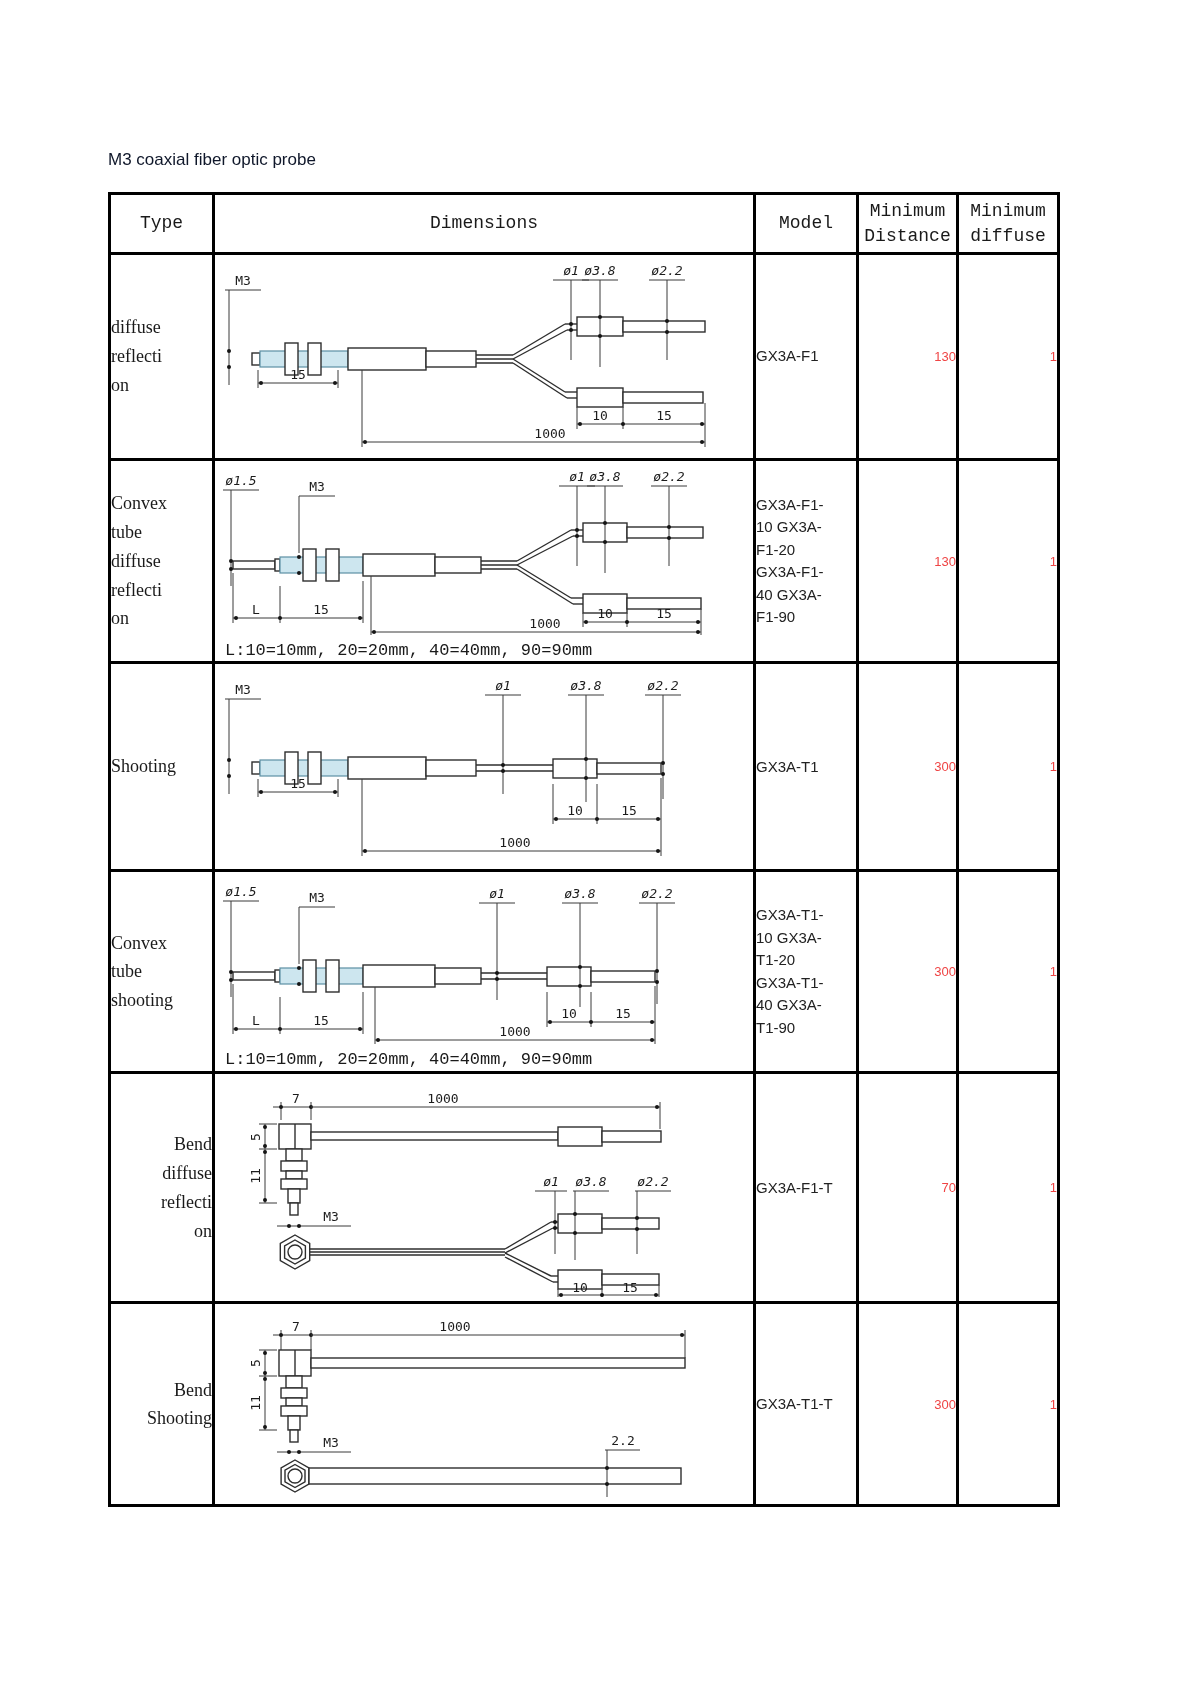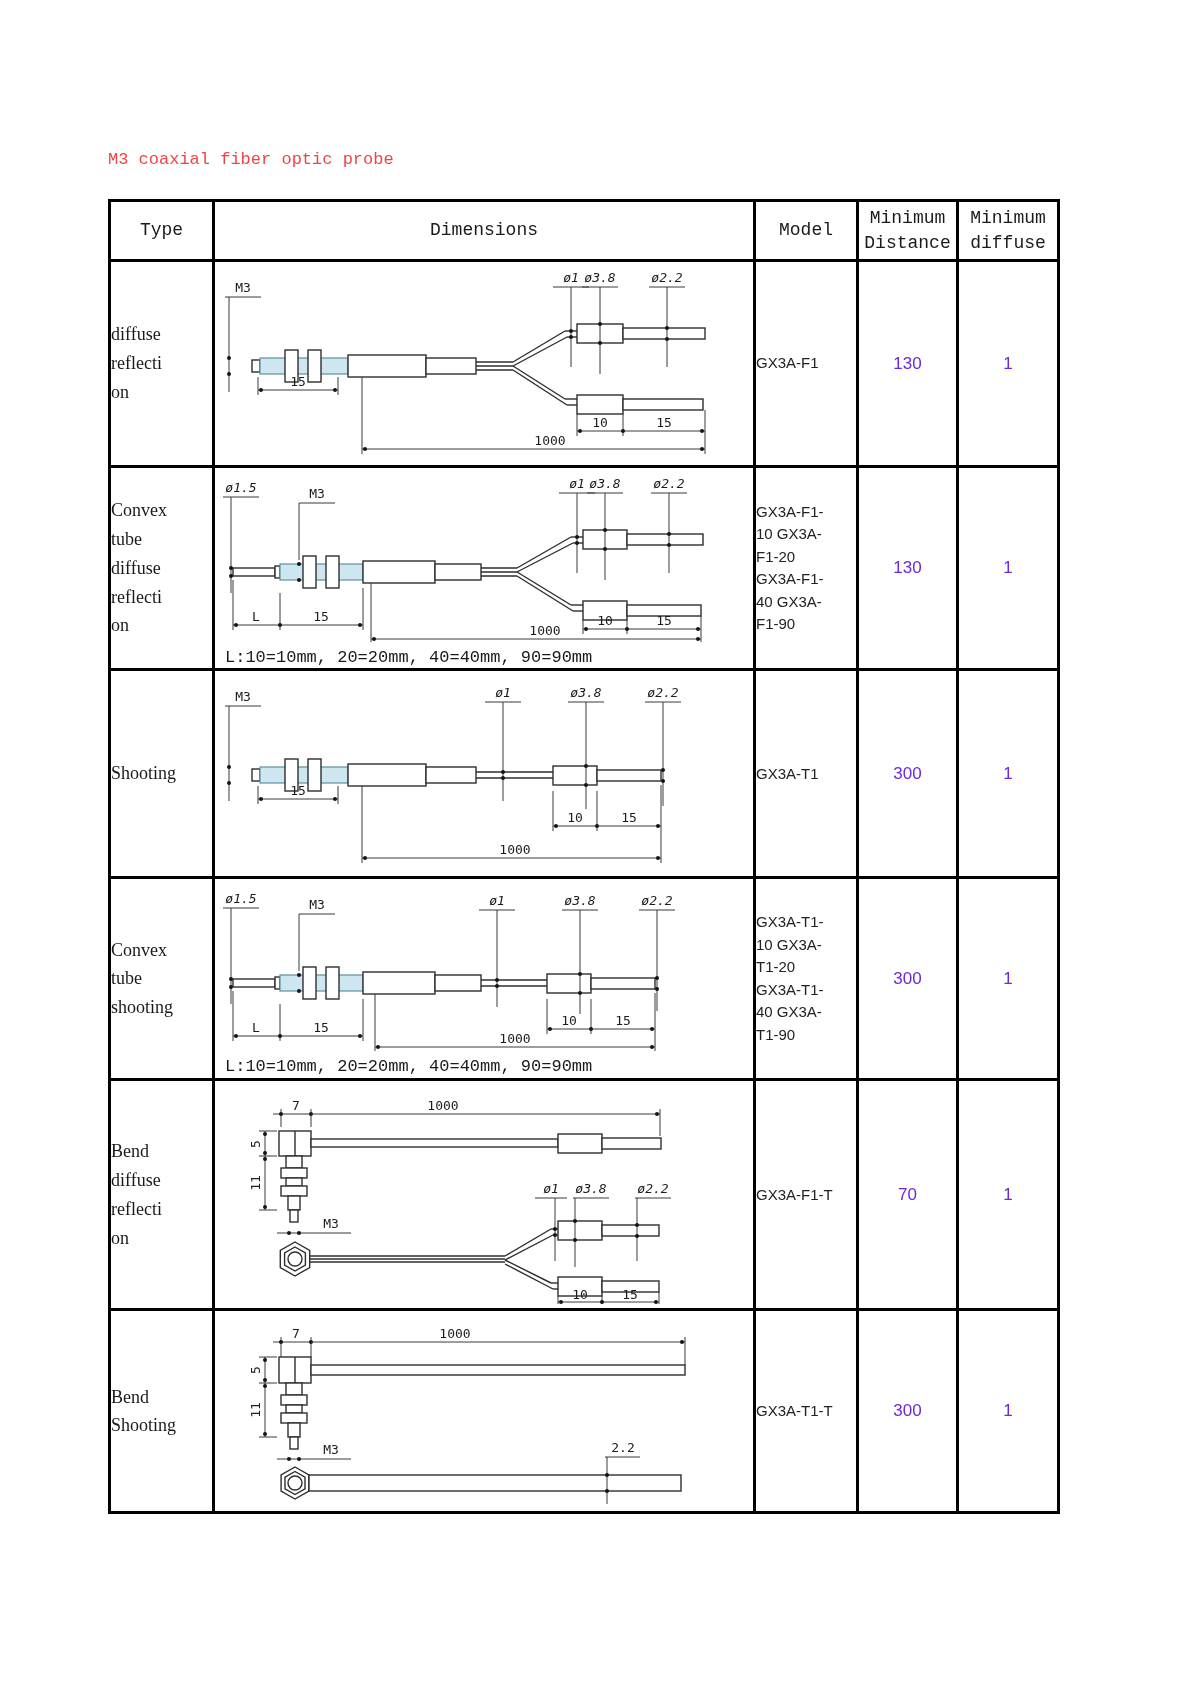--- a/index.html
+++ b/index.html
@@ -1,25 +1,25 @@
 <!DOCTYPE html>
 <html><head>
 <meta charset="utf-8">
 <style>
   html,body{margin:0;padding:0;background:#ffffff;}
   body{width:1200px;height:1697px;position:relative;font-family:"Liberation Sans",sans-serif;color:#111;}
-  .page-title{position:absolute;left:108px;top:150px;font-family:Liberation Mono, monospace;font-size:17px;letter-spacing:0px;color:#ef4444;white-space:pre;}
-  table.spec{position:absolute;left:108px;top:199px;border-collapse:collapse;table-layout:fixed;border-radius:12px;}
+  .page-title{position:absolute;left:108px;top:150px;font-family:Liberation Sans, sans-serif;font-size:17px;letter-spacing:0px;color:#0f172a;white-space:pre;}
+  table.spec{position:absolute;left:108px;top:192px;border-collapse:collapse;table-layout:fixed;border-radius:12px;}
   table.spec td, table.spec th{border:3px solid #000;padding:0;overflow:hidden;background:#fff;}
   th.hd{background:#d9eaf2;font-family:"Liberation Mono",monospace;font-size:18px;font-weight:normal;color:#1a1a1a;text-align:center;vertical-align:middle;white-space:pre-line;line-height:1.35;}
   td.type-cell{font-family:Liberation Serif, serif;font-size:18px;color:#1a1a1a;vertical-align:middle;white-space:pre-line;line-height:1.6;}
   td.type-left{text-align:left;padding-left:3px;}
-  td.type-center{text-align:left;}
+  td.type-center{text-align:right;}
   td.model-cell{font-size:15px;text-align:left;vertical-align:middle;white-space:pre-line;line-height:1.5;color:#222;}
-  td.num-cell{font-size:17px;text-align:center;vertical-align:middle;color:#6d28d9;}
+  td.num-cell{font-size:13px;text-align:right;vertical-align:middle;color:#ef4444;}
   td.dim-cell{vertical-align:top;}
   .note{font-family:Liberation Mono, monospace;font-size:17px;color:#1a1a1a;margin-left:10px;line-height:1.2;white-space:pre;}
   
   .pl{stroke:#2e2e2e;stroke-width:1.4;fill:none;}
   .pf{stroke:#2e2e2e;stroke-width:1.4;fill:#ffffff;}
   .thread{stroke:#5c8fa3;stroke-width:1.2;fill:#cde6ef;}
   .dl{stroke:#3a3a3a;stroke-width:1;fill:none;}
   .dot{fill:#151515;stroke:none;}
   text.dt{font-family:"DejaVu Sans Mono",monospace;font-size:13px;fill:#1c1c1c;text-anchor:middle;}
   text.di{font-style:italic;}

